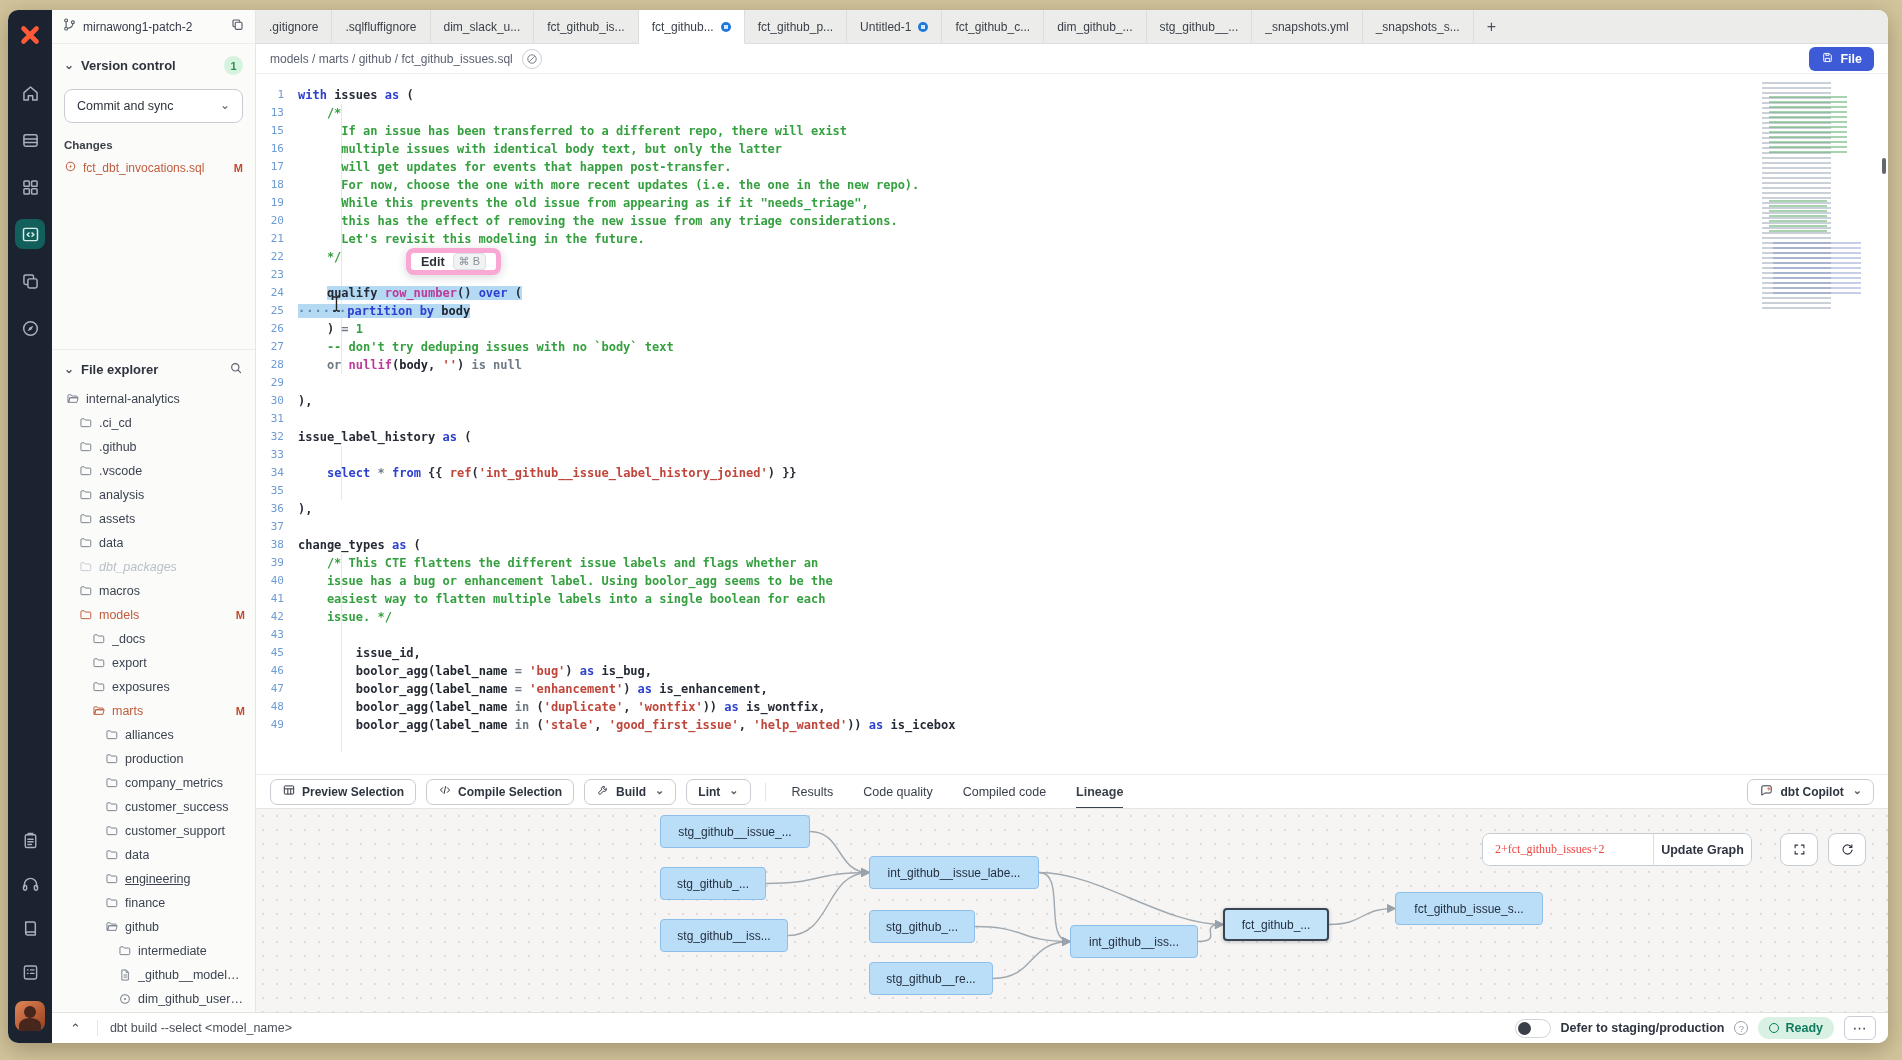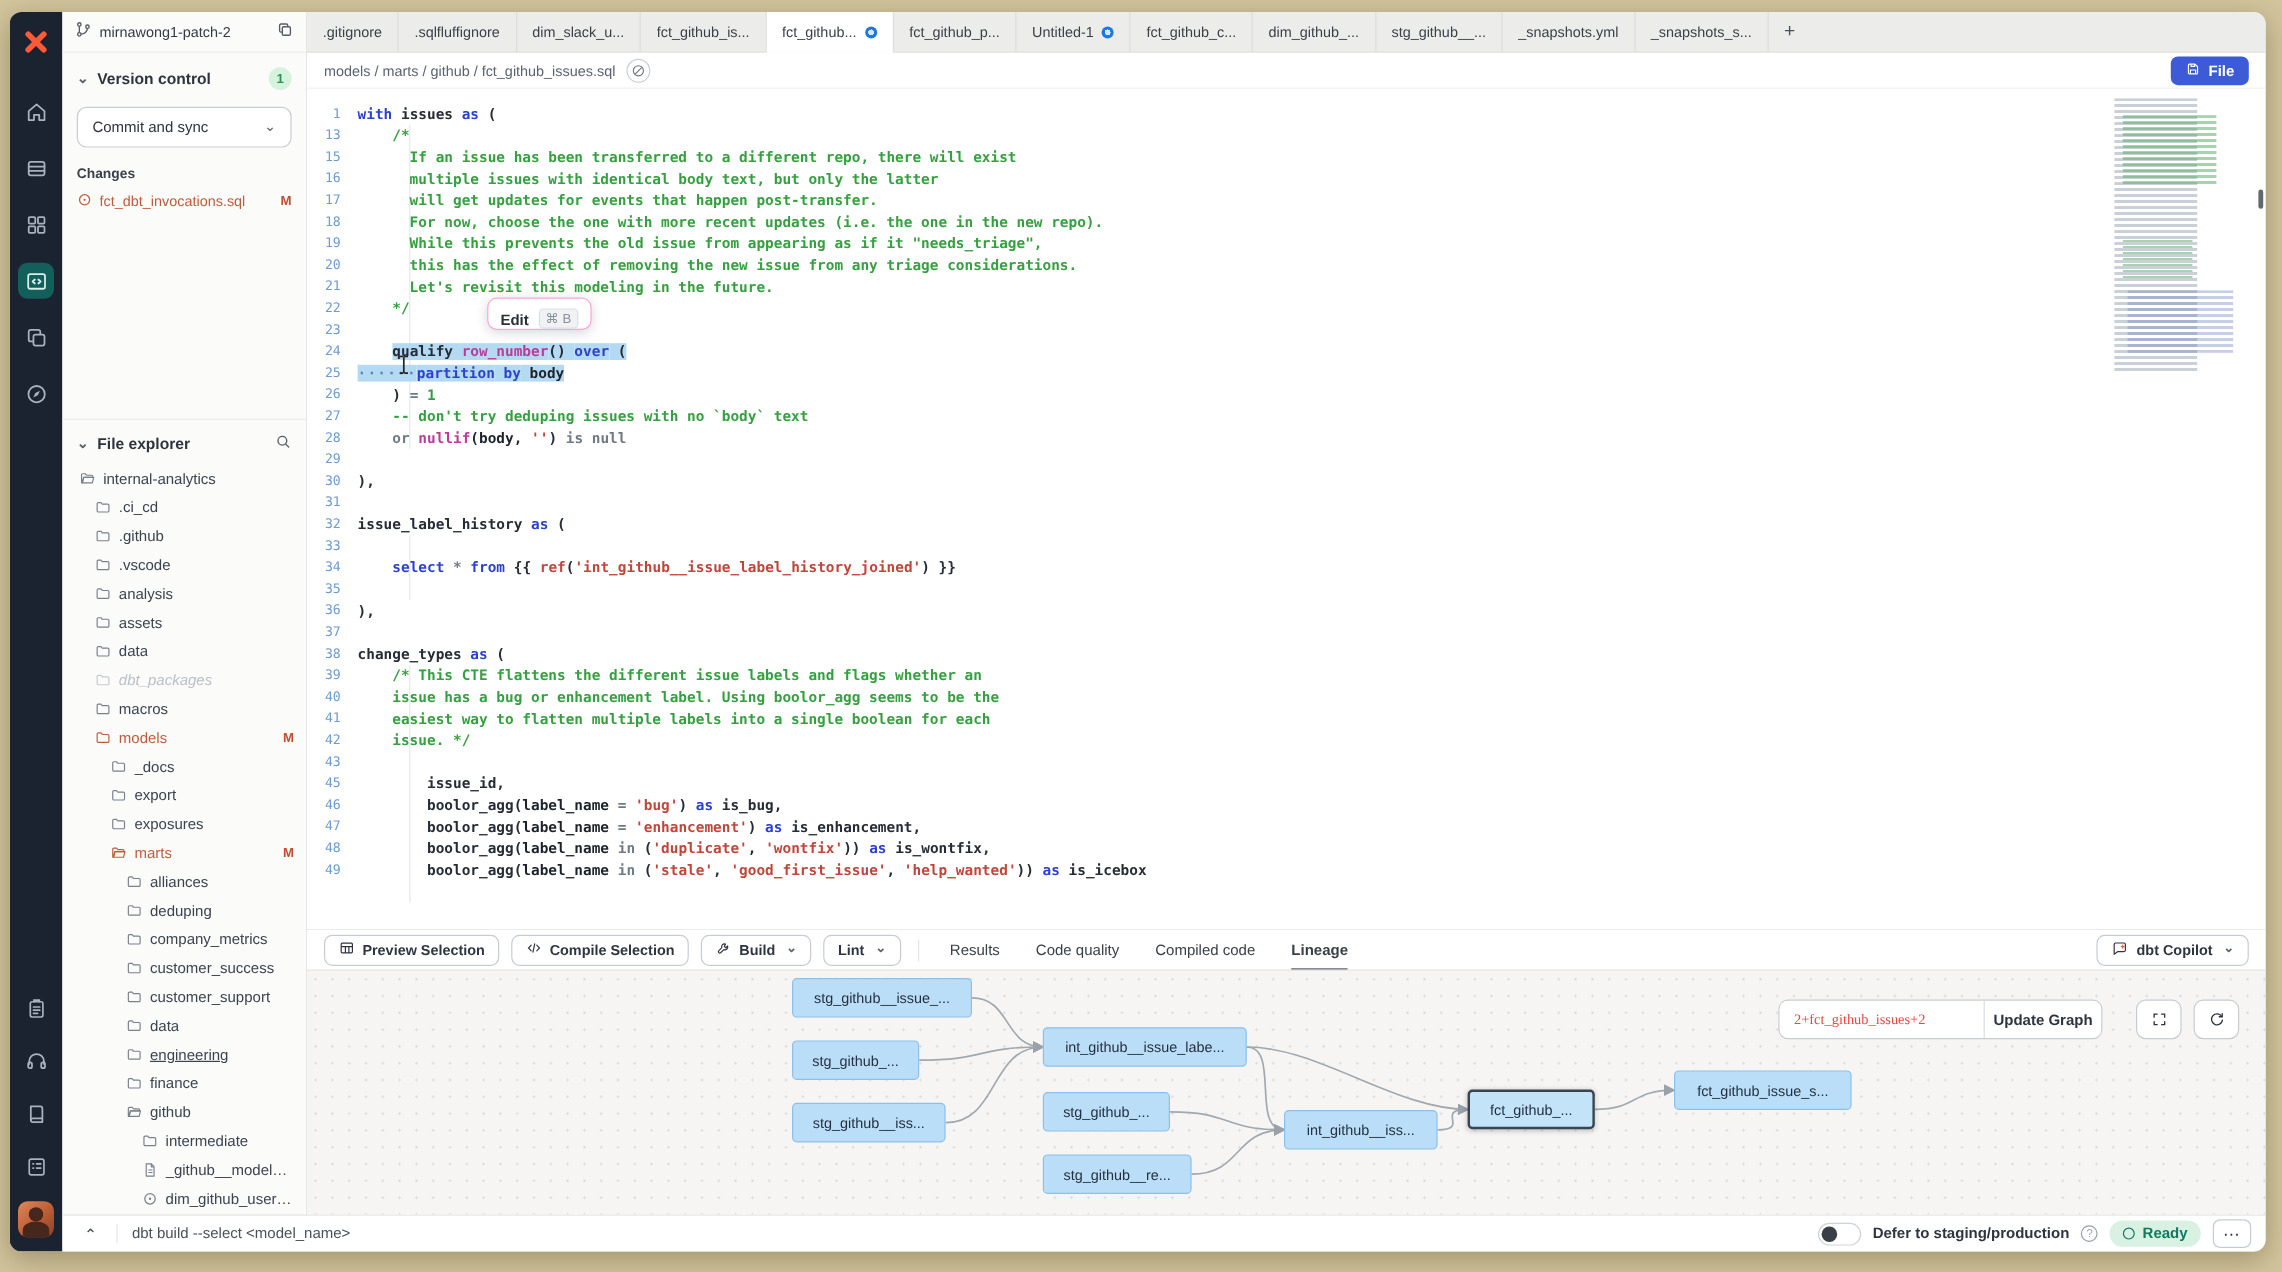--- a/index.html
+++ b/index.html
@@ -53,21 +53,21 @@
   .editor{flex:1;position:relative;background:#fff;overflow:hidden;}
   .code-lines{position:absolute;left:0;top:12px;right:0;}
   .code-row{display:flex;height:18px;line-height:18px;font-family:"DejaVu Sans Mono",monospace;font-size:12px;font-weight:600;}
   .ln{width:42px;text-align:right;padding-right:14px;color:#6d9bd3;font-weight:400;font-size:11px;flex:none;font-family:"DejaVu Sans Mono",monospace;}
   .code-text{white-space:pre;color:#262b36;}
   .tk-kw{color:#2c41cf;} .tk-fn{color:#bd3a99;} .tk-fn2{color:#c0453a;} .tk-str{color:#c0453a;}
   .tk-cm{color:#35a03f;} .tk-num{color:#2f9e44;} .tk-op{color:#6f7a87;} .tk-id{color:#262b36;}
   .tk-idb{color:#1c212b;font-weight:700;} .tk-ws{color:#5e87ad;letter-spacing:1px;}
   .tk-sel{background:#b3d9f3;}
   .indent-guide{position:absolute;width:1px;background:#e4e8ee;left:85px;}
-  .edit-popup{position:absolute;left:150px;top:174px;height:27px;background:#fff;border:1px solid #f9a8d4;border-radius:8px;box-shadow:0 2px 10px rgba(20,30,50,.18);display:flex;align-items:flex-end;gap:8px;padding:0 10px;cursor:pointer;}
+  .edit-popup{position:absolute;left:150px;top:174px;height:27px;background:#fff;border:5px solid #f9a8d4;border-radius:8px;box-shadow:0 2px 10px rgba(20,30,50,.18);display:flex;align-items:center;gap:8px;padding:0 10px;cursor:pointer;}
   .edit-popup .lbl{font-size:12.5px;font-weight:700;color:#2a2f38;}
   .edit-popup .kbd{font-size:11px;color:#8a919c;background:#f1f2f4;border:1px solid #dcdfe4;border-radius:4px;padding:1px 5px;}
   .minimap{position:absolute;right:14px;top:8px;width:112px;height:228px;opacity:.9;cursor:pointer;}
   .mm-layer{position:absolute;}
   .vthumb{position:absolute;right:2px;top:84px;width:4px;height:16px;background:#63676e;border-radius:2px;cursor:pointer;}
   .mouse-cursor{position:absolute;left:76px;top:222px;width:9px;height:16px;}
   
   .toolbar{height:34px;display:flex;align-items:center;gap:10px;padding:0 14px;border-top:1px solid #ebebe9;background:#fff;flex:none;}
   .tb-btn{height:26px;border:1px solid #c7ccd3;border-radius:7px;background:#fff;display:flex;align-items:center;gap:6px;padding:0 11px;font-size:12px;font-weight:600;color:#2f3540;cursor:pointer;white-space:nowrap;}
   .tb-btn .chev{font-size:11px;margin-left:3px;}
@@ -359,21 +359,21 @@
                   </svg>
                 </span>
                 <span style="white-space: nowrap; overflow: hidden; text-overflow: ellipsis;">alliances</span>
               </div>
               <div class="tree-row" style="padding-left: 53px;">
                 <span style="display: flex;">
                   <svg width="14" height="14" viewBox="0 0 20 20" fill="none" stroke="#79818d" stroke-width="1.4" stroke-linejoin="round">
                     <path d="M2.8 5.4a1.4 1.4 0 0 1 1.4-1.4h3.1l1.6 1.8h6.5a1.4 1.4 0 0 1 1.4 1.4v6.6a1.4 1.4 0 0 1-1.4 1.4H4.2a1.4 1.4 0 0 1-1.4-1.4z"></path>
                   </svg>
                 </span>
-                <span style="white-space: nowrap; overflow: hidden; text-overflow: ellipsis;">deduping</span>
+                <span style="white-space: nowrap; overflow: hidden; text-overflow: ellipsis;">production</span>
               </div>
               <div class="tree-row" style="padding-left: 53px;">
                 <span style="display: flex;">
                   <svg width="14" height="14" viewBox="0 0 20 20" fill="none" stroke="#79818d" stroke-width="1.4" stroke-linejoin="round">
                     <path d="M2.8 5.4a1.4 1.4 0 0 1 1.4-1.4h3.1l1.6 1.8h6.5a1.4 1.4 0 0 1 1.4 1.4v6.6a1.4 1.4 0 0 1-1.4 1.4H4.2a1.4 1.4 0 0 1-1.4-1.4z"></path>
                   </svg>
                 </span>
                 <span style="white-space: nowrap; overflow: hidden; text-overflow: ellipsis;">company_metrics</span>
               </div>
               <div class="tree-row" style="padding-left: 53px;">

